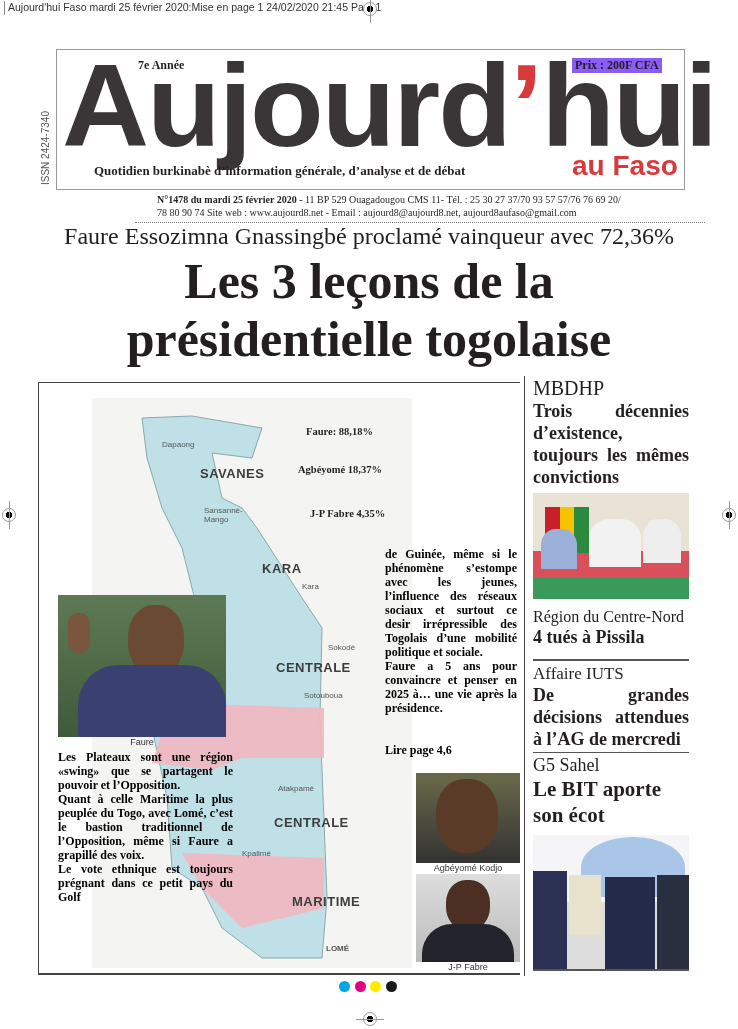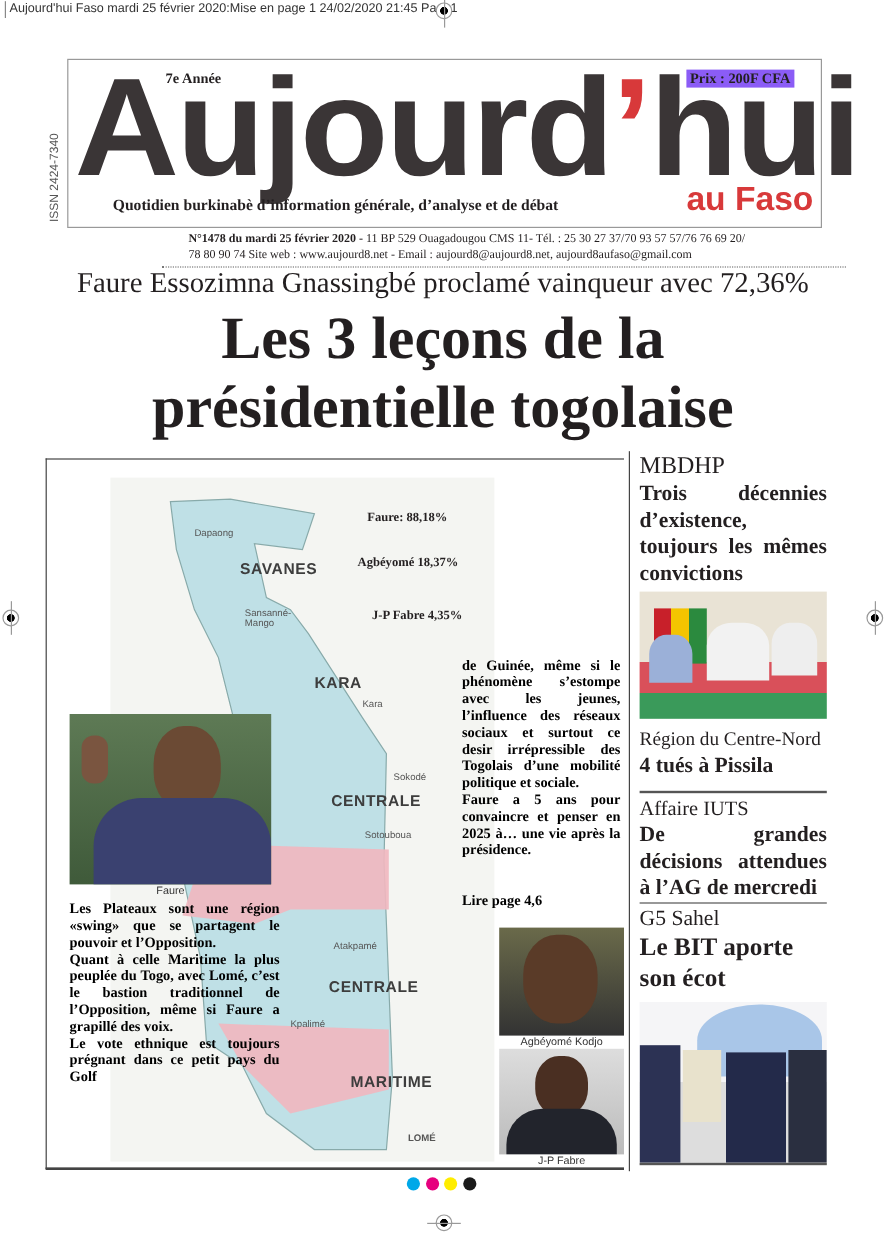--- a/index.html
+++ b/index.html
@@ -89,21 +89,21 @@
   <div class="abs town" style="left:212px;top:293px">Sotouboua</div>
   
   
   <div class="abs town" style="left:186px;top:386px">Atakpamé</div>
   <div class="abs region" style="left:182px;top:417px">CENTRALE</div>
   
   <div class="abs town" style="left:150px;top:451px">Kpalimé</div>
   
   <div class="abs region" style="left:200px;top:496px">MARITIME</div>
   
-  <div class="abs town" style="left:248px;top:546px;font-weight:bold">LOMÉ</div>
+  <div class="abs town" style="left:234px;top:546px;font-weight:bold">LOMÉ</div>
 
   
   <div class="abs legend-row" style="left:214px;top:28px">Faure: 88,18%</div>
   
   <div class="abs legend-row" style="left:206px;top:66px">Agbéyomé 18,37%</div>
   
   <div class="abs legend-row" style="left:218px;top:110px">J-P Fabre 4,35%</div>
   
 </div>
 

